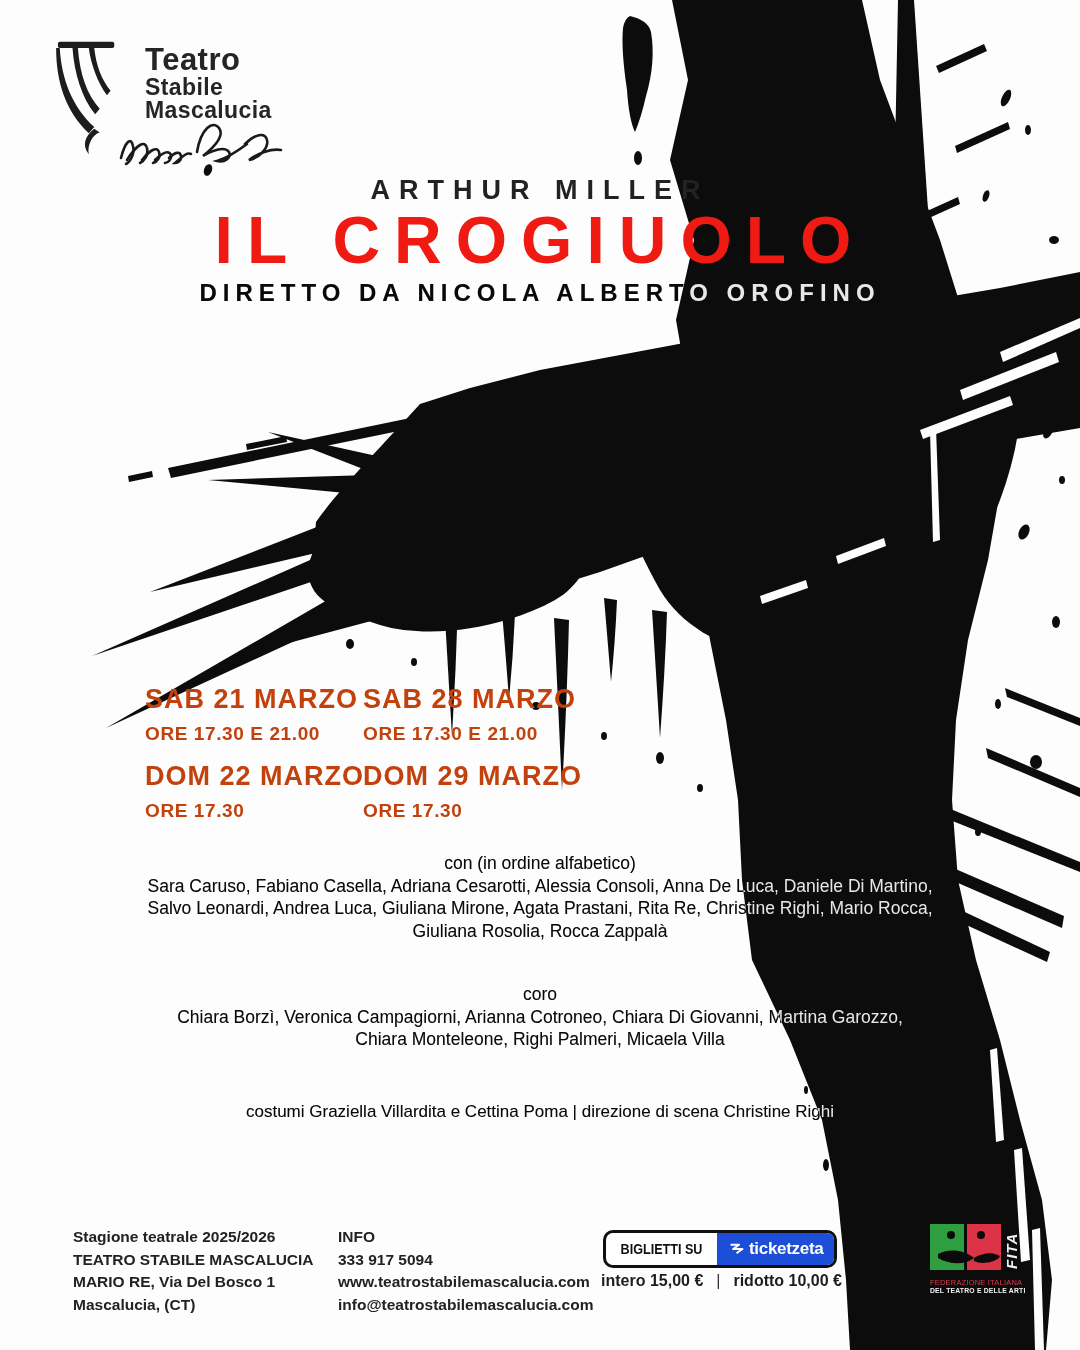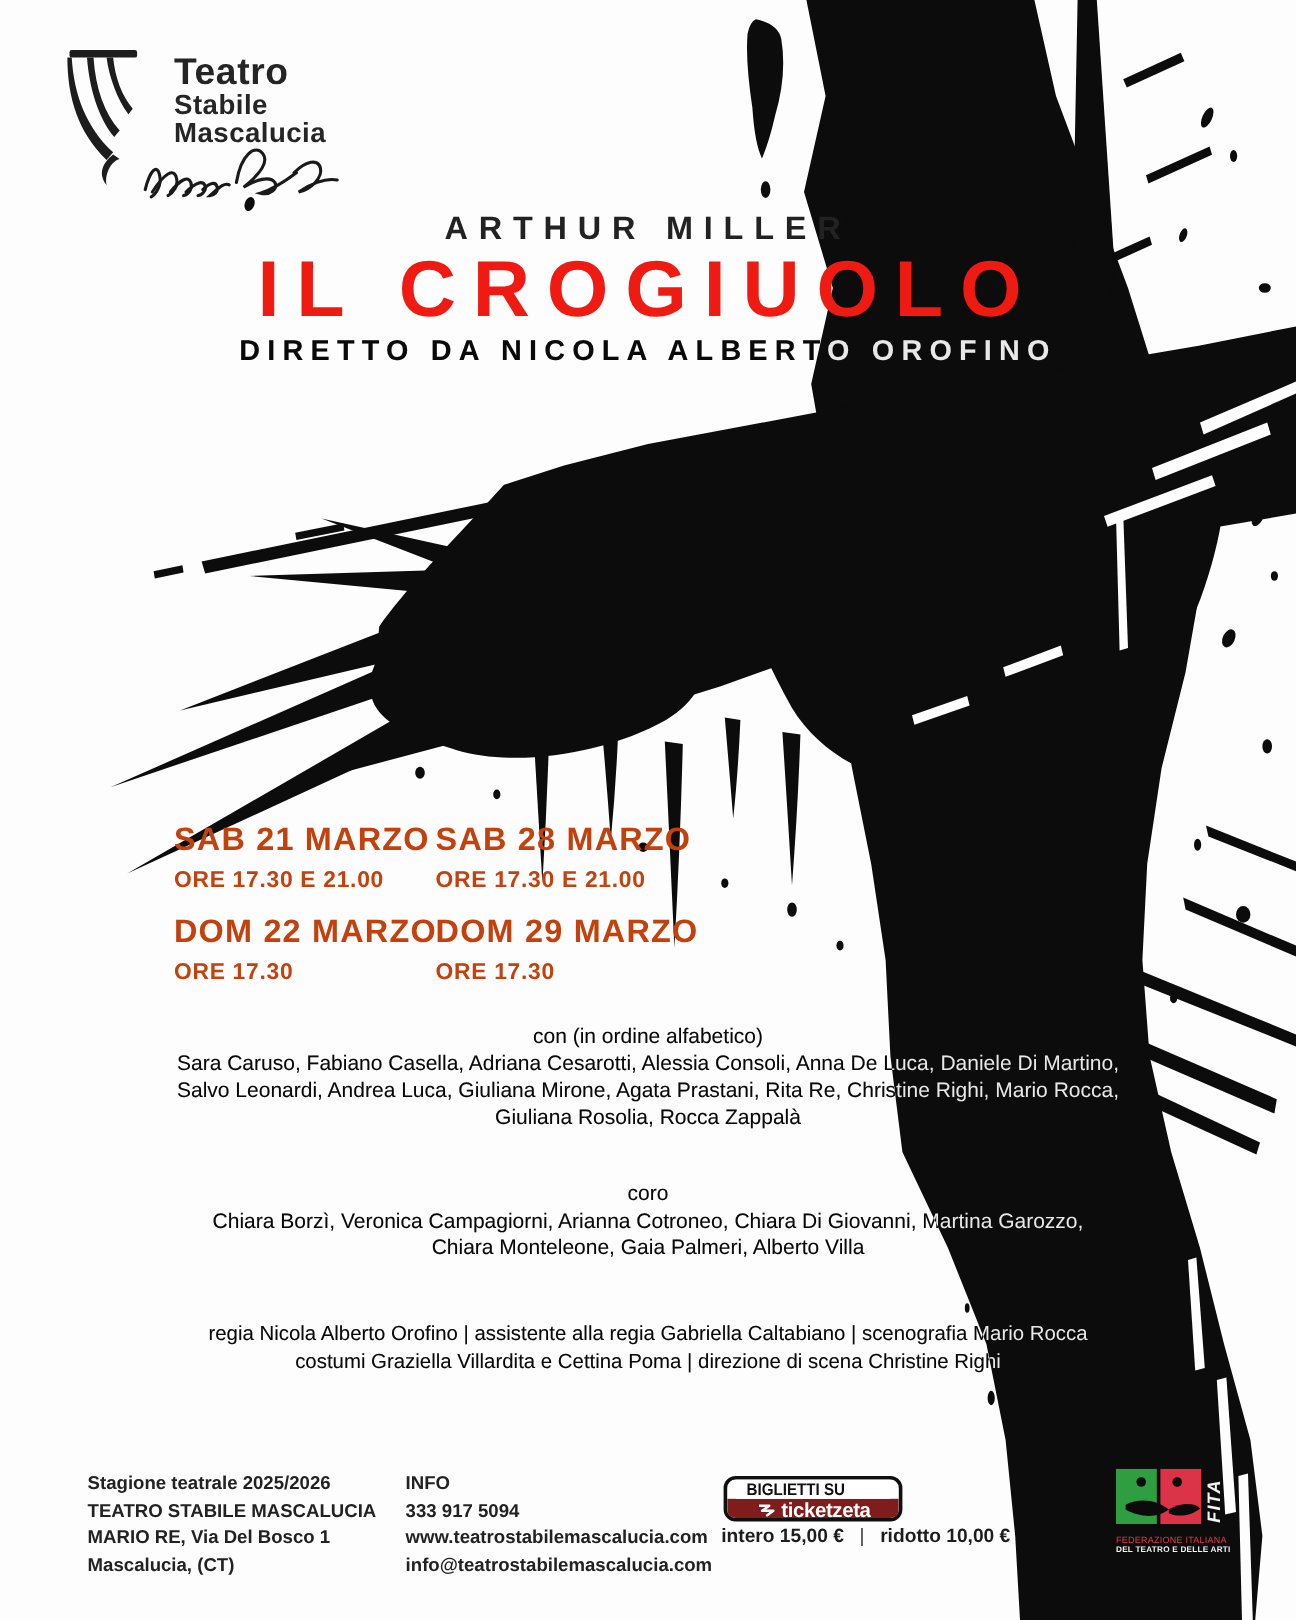--- a/index.html
+++ b/index.html
@@ -36,24 +36,24 @@
   .centerblock{position:absolute;left:0;right:0;text-align:center;
                font-size:17.5px;font-weight:500;line-height:22.5px;}
   .cast{top:852px;} .coro{top:949px;margin-top:34px;} .econ{top:1029px;}
   .credits{top:1100px;font-size:17px;line-height:23px;}
 
   
   .foot{position:absolute;font-size:15.5px;font-weight:700;line-height:22.5px;color:#222;}
   .foot-left{left:73px;top:1226px;}
   .foot-info{left:338px;top:1226px;}
   .badge{position:absolute;left:603px;top:1230px;height:32px;display:inline-flex;
-         align-items:stretch;border:3px solid #101010;border-radius:10px;overflow:hidden;background:#fff;flex-direction:column;}
+         align-items:stretch;border:3px solid #101010;border-radius:10px;overflow:hidden;background:#fff;}
   .badge-left{display:flex;align-items:center;padding:0 10px;background:#fff;color:#101010;
               font-size:14px;font-weight:700;letter-spacing:0;transform:scaleX(.9);white-space:nowrap;}
-  .badge-right{display:flex;align-items:center;gap:4px;padding:0 24px;background:#7f1d1d;color:#fff;
+  .badge-right{display:flex;align-items:center;gap:4px;padding:0 11px;background:#1d4ed8;color:#fff;
                font-size:17px;font-weight:800;letter-spacing:-.3px;white-space:nowrap;}
   .prices{position:absolute;left:601px;top:1272px;font-size:16px;font-weight:700;color:#1d1d1d;
           display:flex;gap:13px;align-items:center;}
   .prices .sep{font-weight:400;color:#333;}
 
   .fita{position:absolute;left:930px;top:1224px;width:110px;text-align:left;}
   .fita-lines{margin-top:4px;line-height:1.25;}
   .fita-l1{font-size:7.5px;font-weight:400;color:#e0394e;letter-spacing:.2px;}
   .fita-l2{font-size:6.8px;font-weight:600;color:#f2f2f2;letter-spacing:.2px;}
 </style>
@@ -203,26 +203,25 @@
   <div class="centerblock cast ink-text">
     <div>con (in ordine alfabetico)</div>
     <div>Sara Caruso, Fabiano Casella, Adriana Cesarotti, Alessia Consoli, Anna De Luca, Daniele Di Martino,</div>
     <div>Salvo Leonardi, Andrea Luca, Giuliana Mirone, Agata Prastani, Rita Re, Christine Righi, Mario Rocca,</div>
     <div>Giuliana Rosolia, Rocca Zappalà</div>
   </div>
 
   <div class="centerblock coro ink-text">
     <div>coro</div>
     <div>Chiara Borzì, Veronica Campagiorni, Arianna Cotroneo, Chiara Di Giovanni, Martina Garozzo,</div>
-    <div>Chiara Monteleone, Gaia Palmeri, Alberto Villa</div>
+    <div>Chiara Monteleone, Righi Palmeri, Micaela Villa</div>
   </div>
 
 
   <div class="centerblock credits ink-text">
-    <div>regia Nicola Alberto Orofino | assistente alla regia Gabriella Caltabiano | scenografia Mario Rocca</div>
     <div>costumi Graziella Villardita e Cettina Poma | direzione di scena Christine Righi</div>
   </div>
 
   <div class="foot foot-left">
     <div>Stagione teatrale 2025/2026</div>
     <div>TEATRO STABILE MASCALUCIA</div>
     <div>MARIO RE, Via Del Bosco 1</div>
     <div>Mascalucia, (CT)</div>
   </div>
 

